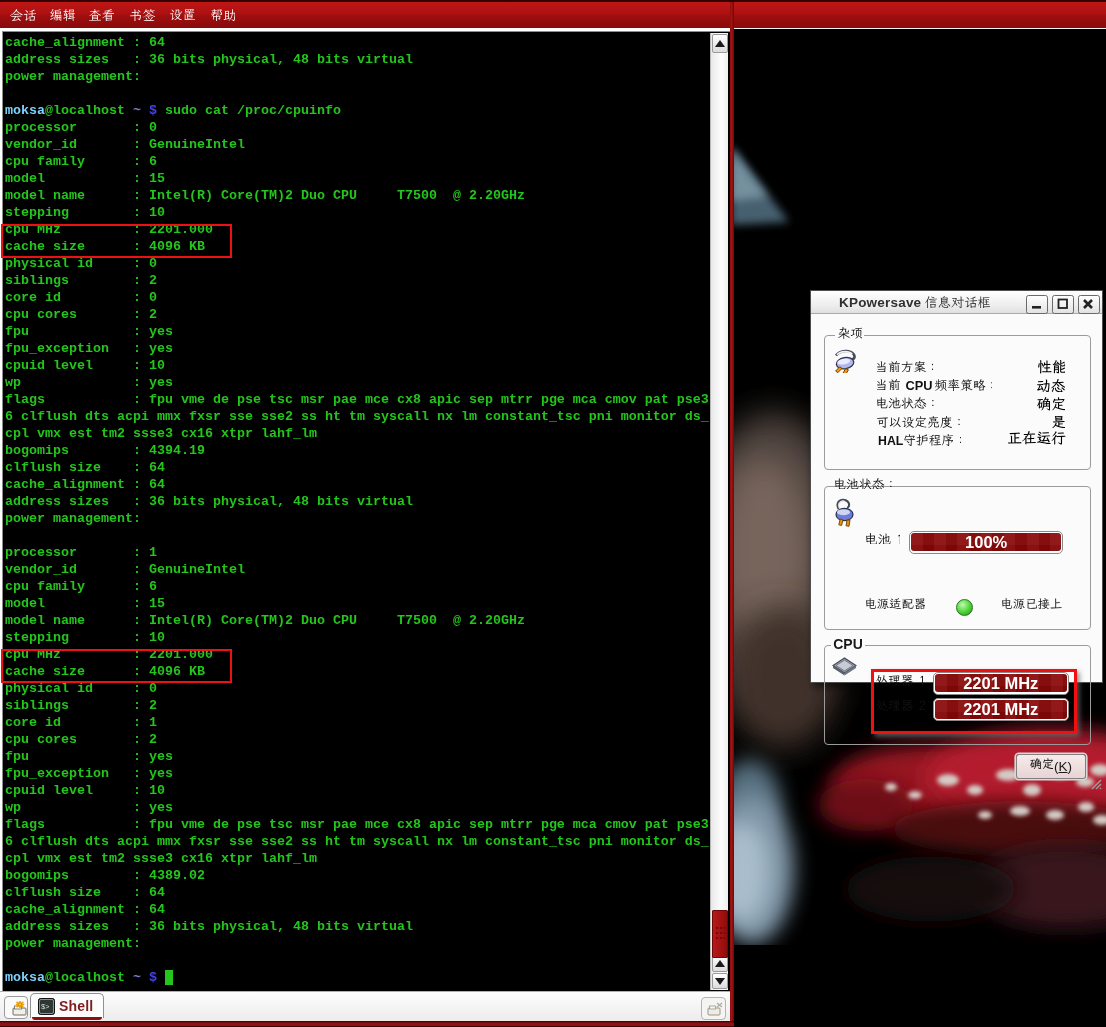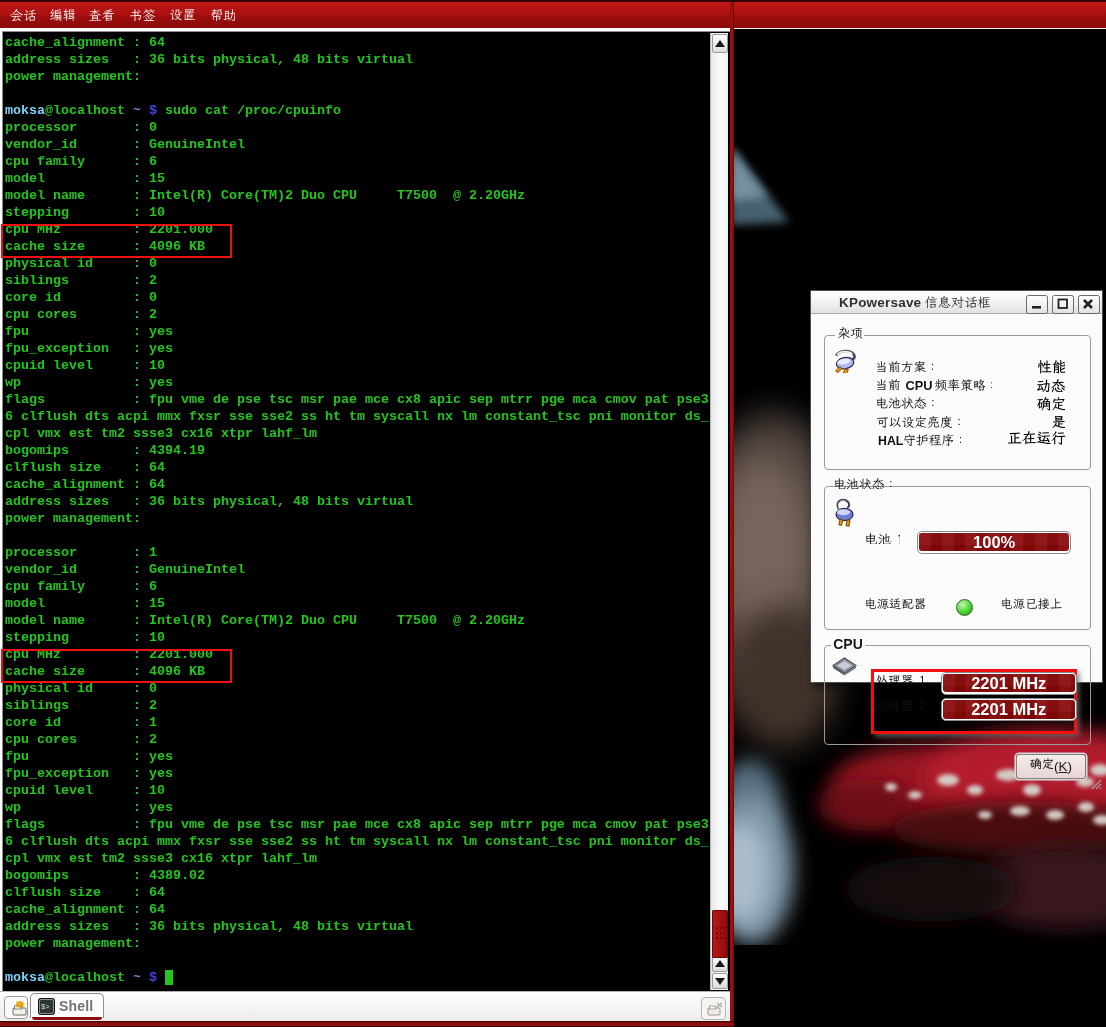--- a/index.html
+++ b/index.html
@@ -29,41 +29,41 @@
 #sthumb { position:absolute; left:0.5px; top:877px; width:16px; height:48px;
   background:linear-gradient(90deg,#b51a1a,#a31111 55%,#8e0c0c); border:1px solid #6e0808; border-radius:1px; }
 
 #tabbar { position:absolute; left:0; top:990.5px; width:729.5px; height:30.5px;
   background:linear-gradient(#fdfdfd,#ececec); border-top:1px solid #b0b0b0; }
 #ntb { position:absolute; left:4px; top:4px; width:24px; height:23px; background:#fafafa;
   border:1px solid #9a9a9a; border-radius:4px; }
 #shelltab { position:absolute; left:30px; top:1.5px; width:74px; height:25px; background:#fcfcfc;
   border:1px solid #909090; border-bottom:none; border-radius:5px 5px 0 0; }
 #shelltab .ic { position:absolute; left:7px; top:4px; }
-#shelltab .tx { position:absolute; left:28px; top:3.5px; font-size:14px; color:#737373; font-weight:bold; letter-spacing:0.2px; }
+#shelltab .tx { position:absolute; left:28px; top:3.5px; font-size:14px; color:#7f1d1d; font-weight:bold; letter-spacing:0.2px; }
 #tabu { position:absolute; left:32px; top:25px; width:70px; height:3.5px; background:#8e0f0f; border-radius:0 0 3px 3px; }
 #dtb { position:absolute; left:701px; top:5px; width:25px; height:23px; background:#f4f4f2;
   border:1px solid #b4b4b4; border-radius:4px; }
 
 #rbord { position:absolute; left:729.5px; top:2px; width:4px; height:1020px;
   background:linear-gradient(90deg,#8e0d0d,#a31313 40%,#6e0606); }
 #bbord { position:absolute; left:0; top:1021px; width:733.5px; height:6px;
   background:linear-gradient(#2e0202,#8f1111 35%,#8f1111 75%,#1a0000); }
 
 #dlg { position:absolute; left:810px; top:290px; width:292.5px; height:393px;
   background:#fbfbfb; border:1.2px solid #4e4e4e; box-shadow:3px 4px 9px rgba(0,0,0,0.65); }
 #dtitle { position:absolute; left:0; top:0; width:100%; height:22.5px;
   background:linear-gradient(#ffffff,#ececec 70%,#e0e0e0); border-bottom:1px solid #aaa; }
 #dtitle .t { position:absolute; left:28px; top:4px; font-size:13.5px; font-weight:bold; color:#303030; letter-spacing:0.2px; }
 .wbtn { position:absolute; top:4px; width:22px; height:19px; background:linear-gradient(#ffffff,#e2e2e2);
   border:1.4px solid #6a6a6a; border-radius:2.5px; }
 .wbtn svg { display:block; margin:2px auto 0; }
 .grp { position:absolute; border:1px solid #9b9b9b; border-radius:4px; left:12.5px; width:267px; }
 #cpulab { position:absolute; left:20px; top:344.5px; width:34px; background:#fbfbfb; font-size:14px; font-weight:bold; color:#1a1a1a; text-align:center; }
-.bar { position:absolute; border:1.6px solid #88898c; border-radius:5px; background:#fff; padding:1.2px;margin-left:8px; }
+.bar { position:absolute; border:1.6px solid #88898c; border-radius:5px; background:#fff; padding:1.2px; }
 .bar .fill { width:100%; height:100%; border-radius:3px; color:#fff; font-weight:bold; text-align:center;
   background:
    repeating-linear-gradient(90deg, rgba(255,255,255,0.04) 0 11.6px, rgba(0,0,0,0.05) 11.6px 23.2px),
    repeating-linear-gradient(rgba(255,255,255,0.035) 0 11.6px, rgba(0,0,0,0.035) 11.6px 23.2px),
    #880707; }
 #dredbox { position:absolute; left:59.5px; top:377.5px; width:206.5px; height:65px;
   border:3px solid #f01010; box-shadow:2.5px 3px 5px rgba(110,110,110,0.75); }
 #okbtn { position:absolute; left:204.5px; top:462.5px; width:70.5px; height:25px;
   background:linear-gradient(#f6ebeb,#e8d4d4); border:1.4px solid #808080; border-radius:3px;
   box-shadow:0 0 0 1.6px #d8d8d8; }

